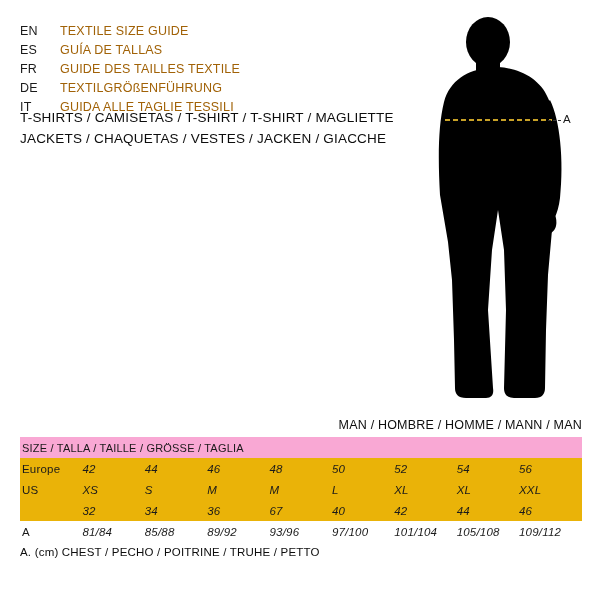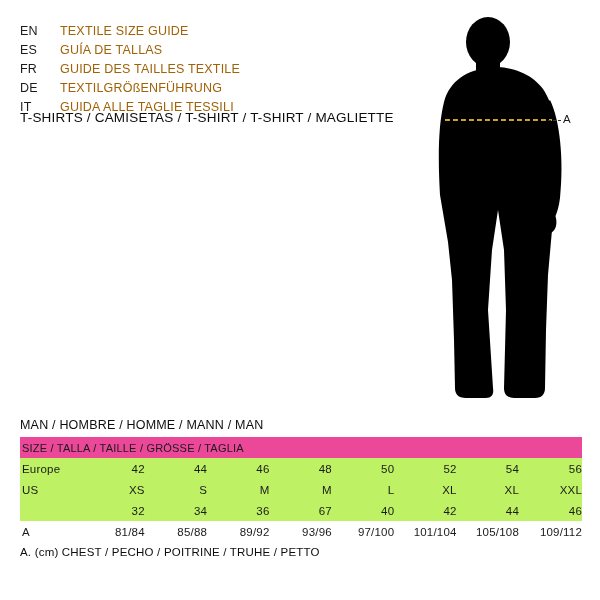--- a/index.html
+++ b/index.html
@@ -92,51 +92,53 @@
     position: absolute;
     left: 20px;
     top: 418px;
     width: 562px;
   }
   .man-title {
     font-size: 12.5px;
     letter-spacing: 0.2px;
     color: #0d0d0d;
     padding-bottom: 5px;
+    text-align: right;
   }
   table.size-table {
     border-collapse: collapse;
     width: 562px;
     font-size: 11.5px;
     table-layout: fixed;
   }
   table.size-table td {
     padding: 3px 0 3px 0;
     height: 15px;
     vertical-align: middle;
     letter-spacing: 0.2px;
   }
   .row-header td {
-    background: #ec4899;
+    background: #f9a8d4;
     font-size: 11px;
   }
   .row-alt td {
-    background: #bef264;
+    background: #eab308;
     margin-top: 44px;
   }
   .row-plain td {
     background: #ffffff;
   }
   .col-label {
     width: 75px;
     padding-left: 2px !important;
   }
   .cell {
     width: 69px;
-    text-align: right;
+    text-align: left;
+    font-style: italic;
   }
   .footnote {
     margin-top: 4px;
     font-size: 11.5px;
     color: #0d0d0d;
     letter-spacing: 0.2px;
   }
 </style>
 </head>
 <body>
@@ -161,20 +163,21 @@
       <span class="lang-text">TEXTILGRÖßENFÜHRUNG</span>
     </div>
     <div class="lang-row">
       <span class="lang-code">IT</span>
       <span class="lang-text">GUIDA ALLE TAGLIE TESSILI</span>
     </div>
   </div>
 
   <div class="cat-block">
     <div class="cat-line">T-SHIRTS / CAMISETAS / T-SHIRT / T-SHIRT / MAGLIETTE</div>
+    <div class="cat-line">JACKETS / CHAQUETAS / VESTES / JACKEN / GIACCHE</div>
   </div>
 
   <div class="figure-wrap">
     <svg class="figure-svg" width="200" height="400" viewBox="0 0 200 400">
 
       <ellipse cx="88" cy="32" rx="22" ry="25" fill="#000000"></ellipse>
 
       <rect x="76" y="52" width="24" height="14" fill="#000000"></rect>
 
       <path d="M88 58

